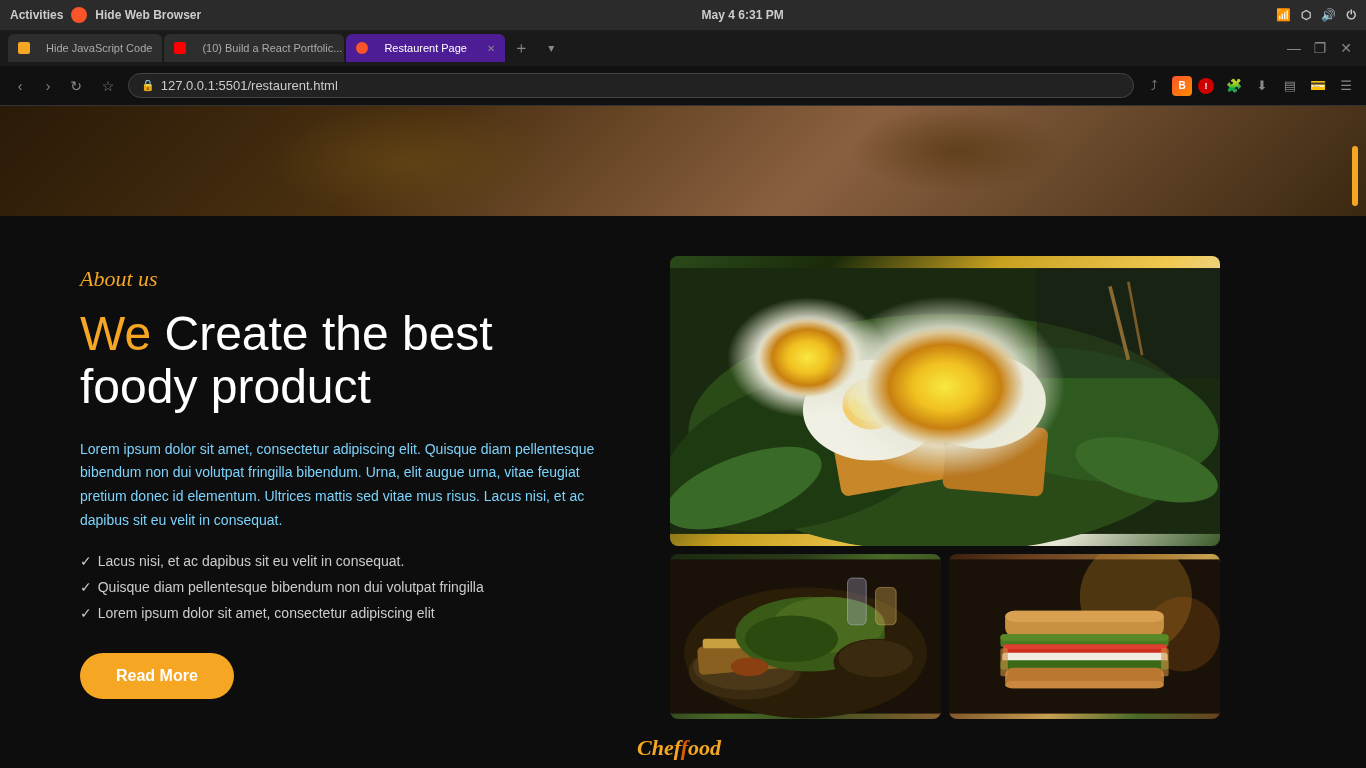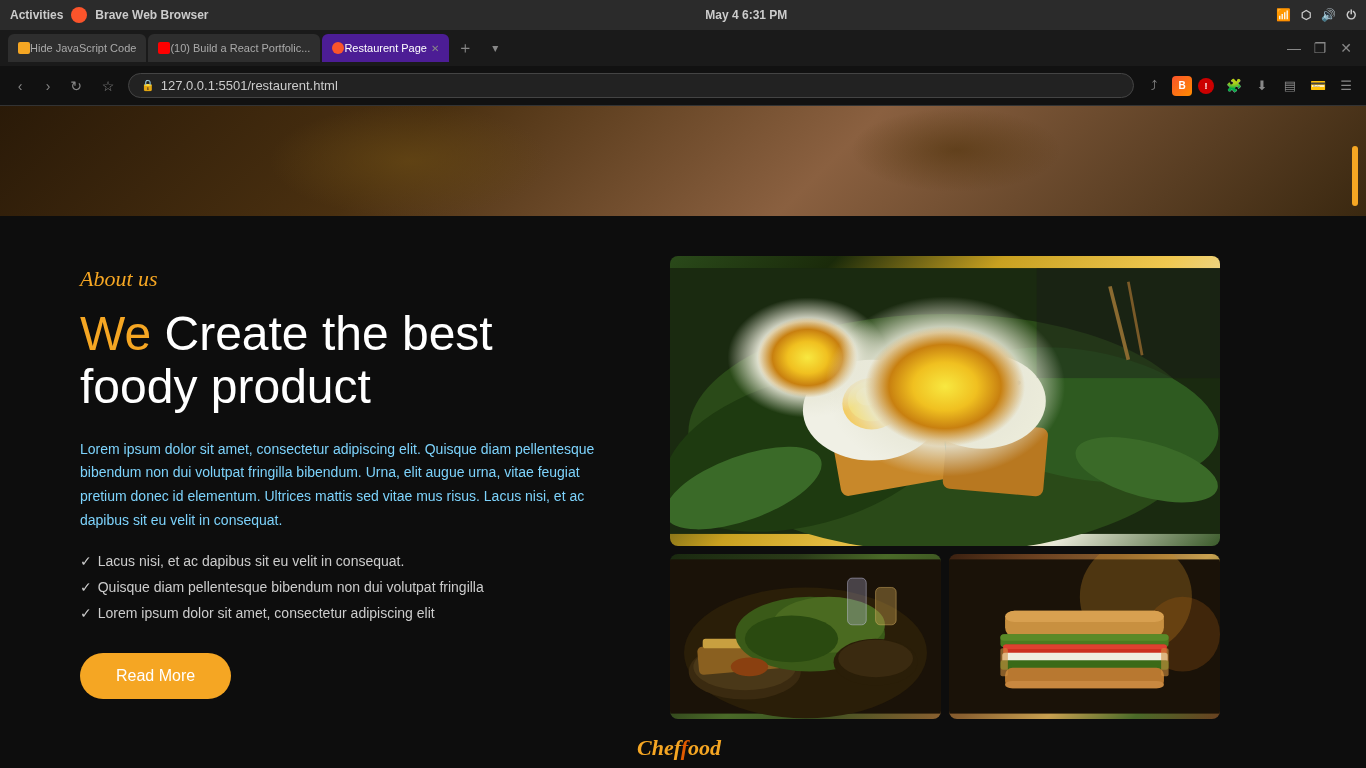--- a/index.html
+++ b/index.html
@@ -27,21 +27,21 @@
       align-items: center;
       background: #1a1a1a;
       padding: 0 8px;
       height: 36px;
       gap: 2px;
       overflow: hidden;
     }
     .tab {
       display: flex;
       align-items: center;
-      gap: 0;
+      gap: 16px;
       padding: 0 10px;
       height: 28px;
       background: #2e2e2e;
       border-radius: 6px 6px 0 0;
       font-size: 11px;
       color: #aaa;
       white-space: nowrap;
       max-width: 180px;
       overflow: hidden;
       text-overflow: ellipsis;
@@ -187,21 +187,21 @@
       font-size: 14px;
     }
 
     .read-more-btn {
       background: #f5a623;
       color: #fff;
       border: none;
       padding: 14px 36px;
       border-radius: 30px;
       font-size: 16px;
-      font-weight: 400;
+      font-weight: 700;
       cursor: pointer;
     }
 
     .about-right {
       flex: 1;
       display: grid;
       grid-template-columns: 1fr 1fr;
       grid-template-rows: auto auto;
       gap: 8px;
     }
@@ -285,21 +285,21 @@
     }
     .footer-logo-hint span { color: #e05a00; }
   </style>
 </head>
 <body>
 
 <div class="title-bar">
   <div class="title-bar-left">
     <span>Activities</span>
     <span class="browser-logo"></span>
-    <span>Brave Web Browser</span>
+    <span>Hide Web Browser</span>
   </div>
   <div class="title-bar-center">May 4  6:31 PM</div>
   <div class="title-bar-right">
     <span>📶</span>
     <span>⬡</span>
     <span>🔊</span>
     <span>⏻</span>
   </div>
 </div>
 

